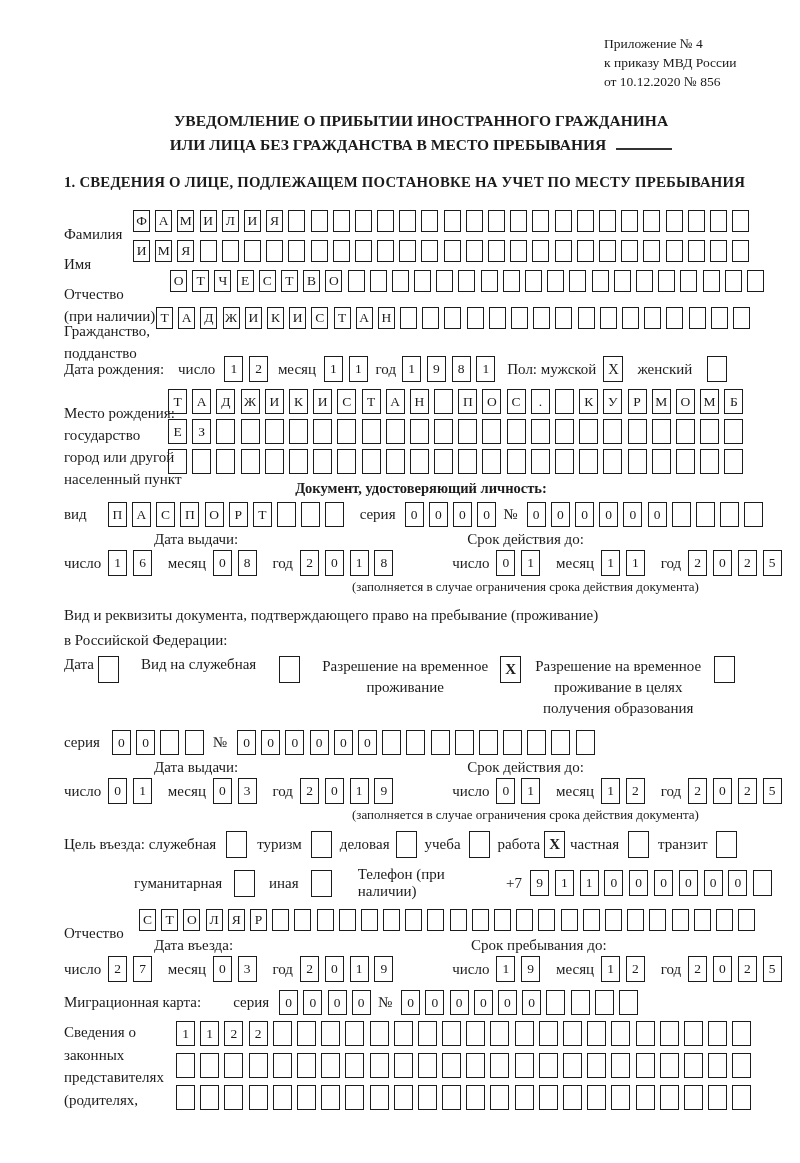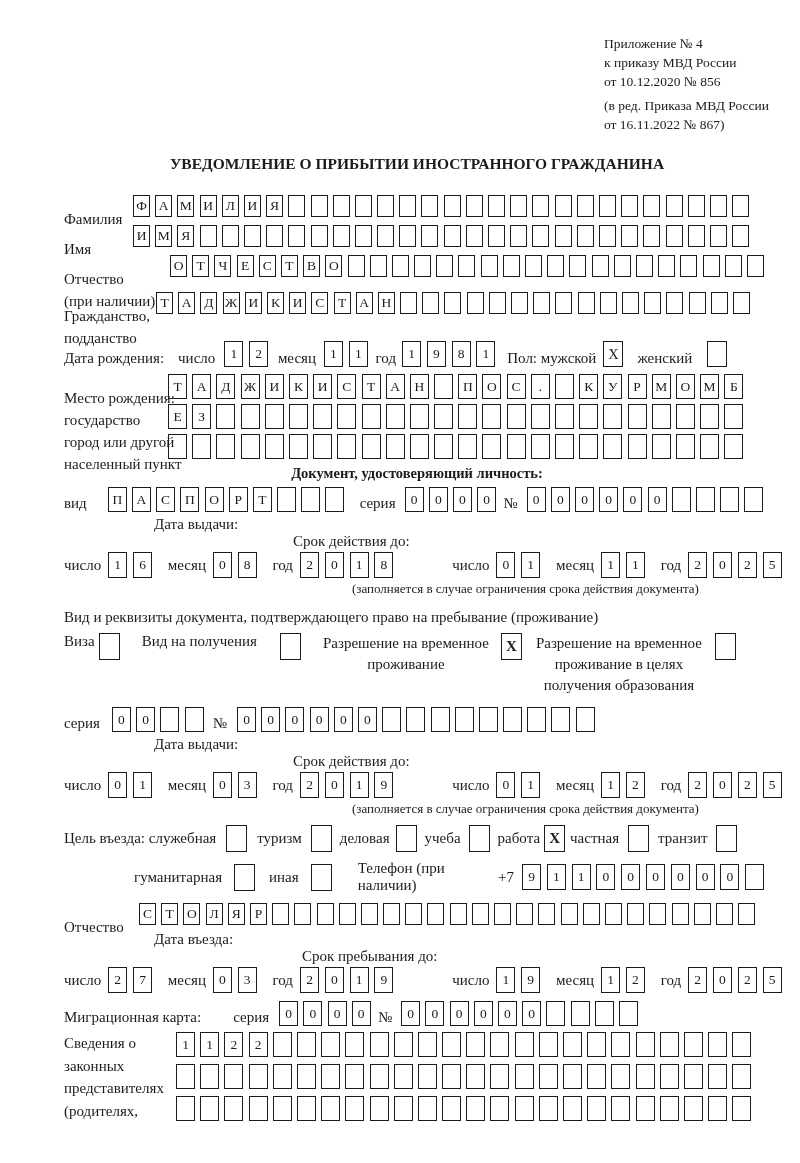--- a/index.html
+++ b/index.html
@@ -2,21 +2,21 @@
 <html lang="ru"><head>
 <meta charset="utf-8">
 <style>
   * { box-sizing: border-box; margin: 0; padding: 0; }
   html,body { background:#ffffff; }
   body {
     width: 800px; height: 1163px; overflow: hidden;
     font-family: "Liberation Serif", "DejaVu Serif", serif;
     color: #1b1b1b; font-size: 15px;
   }
-  .page { width: 800px; height: 1163px; padding: 34px 30px 10px 64px; position: relative; }
+  .page { width: 800px; height: 1163px; padding: 34px 22px 10px 64px; position: relative; }
 
   
   .hdr-block { margin-left: 540px; width: 170px; font-size: 13.5px; line-height: 19px; }
   .hdr-block .grp2 { margin-top: 5px; }
   .forma { text-align: right; font-weight: bold; font-size: 15px; letter-spacing: .5px; margin-top: 13px; padding-right: 4px; }
 
   
   .title { text-align: center; font-weight: bold; font-size: 15.5px; line-height: 24px; margin-top: 18px; }
   .title .uline { display:inline-block; width: 56px; border-bottom: 2.2px solid #333; height: 14px; margin-left: 10px; }
   .sect { font-weight: bold; font-size: 14.8px; margin-top: 17px; letter-spacing: .2px; }
@@ -31,25 +31,25 @@
   .cells.lg .cell { width: 19px; height: 26px; margin-right: 5.8px; }
   .cells.md .cell { width: 19px; height: 25px; margin-right: 5.2px; }
   .cells.chk .cell { width: 21px; height: 27px; margin-right: 0; font-size: 15px; font-weight: bold; }
   .cells.chk2 .cell { width: 20px; height: 26px; margin-right: 0; font-size: 14.5px; }
 
   
   .frow { position: relative; margin-bottom: 6px; min-height: 24px; }
   .frow .lbl { position: absolute; left: 0; top: 13px; line-height: 22px; white-space: pre; }
   .frow .lbl .l2 { display: block; }
 
-  .inline-row { display: flex; align-items: flex-end; }
+  .inline-row { display: flex; align-items: center; }
 
   .doc-head { text-align: center; font-weight: bold; font-size: 14.5px; margin: 6px 0 5px 0; }
 
-  .dates-head { display: flex; font-size: 15px; margin-top: 4px; flex-direction: column; }
+  .dates-head { display: flex; font-size: 15px; margin-top: 4px; }
   .dates-row { display: flex; align-items: center; margin-top: 2px; }
   .dgrp { display: flex; align-items: center; }
   .dgrp .w { margin-right: 7px; }
   .dgrp .cells { margin-right: 10px; }
   .note { font-size: 13px; margin-top: 3px; margin-left: 288px; }
 
   .chkpair { display: flex; align-items: flex-start; }
   .chklabel-multi { text-align: center; line-height: 21px; }
 
   .purpose-row { display: flex; align-items: center; margin-top: 8px; }
@@ -60,30 +60,28 @@
 </style>
 </head>
 <body>
 
 <div class="page">
 
   <div class="hdr-block">
     <div>Приложение № 4</div>
     <div>к приказу МВД России</div>
     <div>от 10.12.2020 № 856</div>
-    <div class="grp2">
-      <div>(в ред. Приказа МВД России</div>
-      <div>от 16.11.2022 № 867)</div>
-    </div>
   </div>
 
   <div class="title">
     <div>УВЕДОМЛЕНИЕ О ПРИБЫТИИ ИНОСТРАННОГО ГРАЖДАНИНА</div>
-  </div>
-
+    <div><span>ИЛИ ЛИЦА БЕЗ ГРАЖДАНСТВА В МЕСТО ПРЕБЫВАНИЯ</span><span class="uline"></span></div>
+  </div>
+
+  <div class="sect">1. СВЕДЕНИЯ О ЛИЦЕ, ПОДЛЕЖАЩЕМ ПОСТАНОВКЕ НА УЧЕТ ПО МЕСТУ ПРЕБЫВАНИЯ</div>
 
   <div class="frow" style="margin-top:19px;">
     <span class="lbl">Фамилия</span>
     <div class="cells" style="margin-left:69px;">
         <span class="cell">Ф</span>
         <span class="cell">А</span>
         <span class="cell">М</span>
         <span class="cell">И</span>
         <span class="cell">Л</span>
         <span class="cell">И</span>
@@ -404,31 +402,32 @@
           <span class="cell">0</span>
           <span class="cell">2</span>
           <span class="cell">5</span>
         </div>
     </div>
   </div>
   <div class="note">(заполняется в случае ограничения срока действия документа)</div>
 
   <div style="margin-top:8px; line-height:25px;">
     <div>Вид и реквизиты документа, подтверждающего право на пребывание (проживание)</div>
+    <div>в Российской Федерации:</div>
   </div>
 
   <div style="display:flex; align-items:flex-start; margin-top:3px;">
     <div class="chkpair">
-      <span>Виза</span>
+      <span>Дата</span>
       <div class="cells chk" style="margin-left:4px;">
           <span class="cell"></span>
         </div>
     </div>
     <div class="chkpair" style="margin-left:22px;">
-      <span>Вид на получения</span>
+      <span>Вид на служебная</span>
       <div class="cells chk" style="margin-left:23px;">
           <span class="cell"></span>
         </div>
     </div>
     <div class="chkpair" style="margin-left:22px;">
       <span class="chklabel-multi"><span>Разрешение на временное</span><br><span>проживание</span></span>
       <div class="cells chk" style="margin-left:12px;">
           <span class="cell">X</span>
         </div>
     </div>

